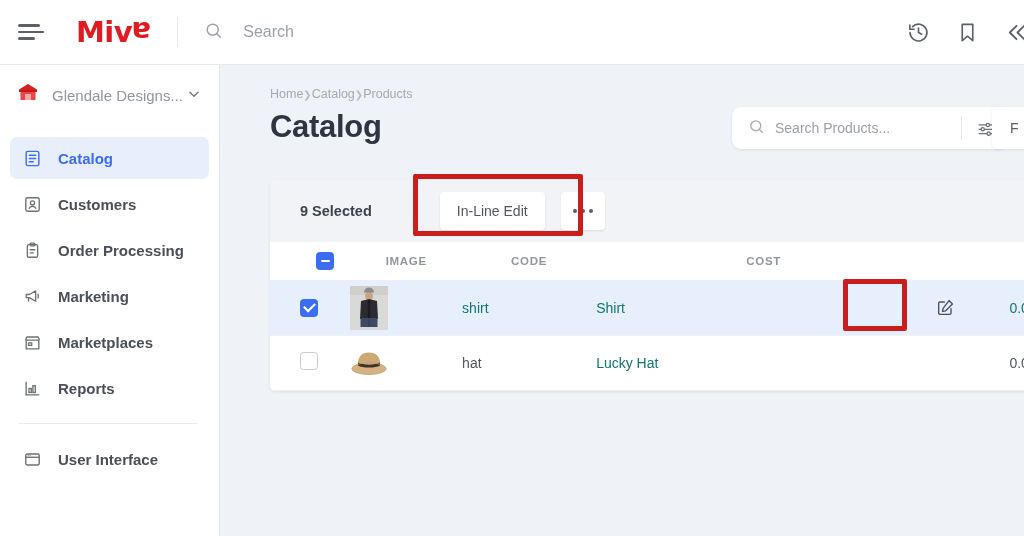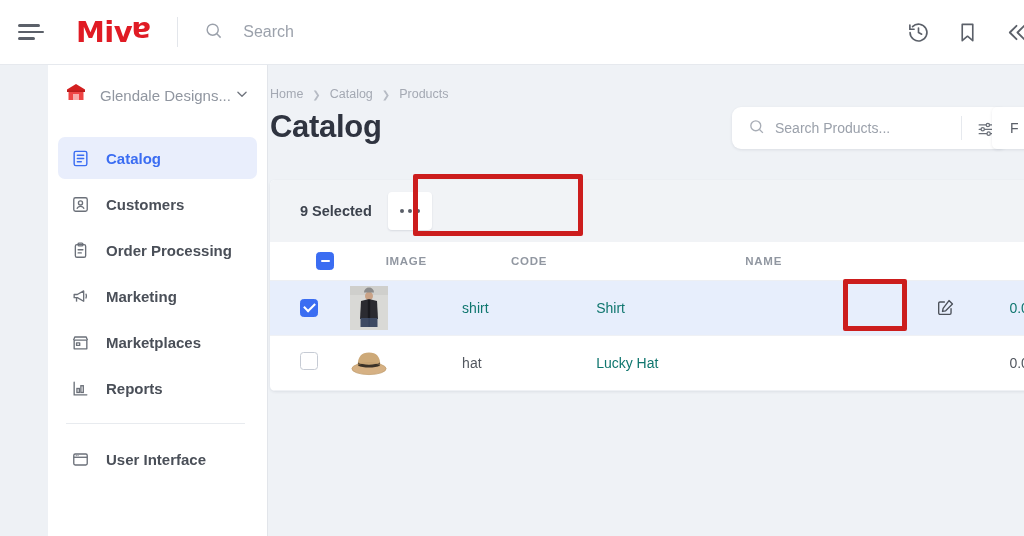--- a/index.html
+++ b/index.html
@@ -40,21 +40,21 @@
     margin-left:26px; display:flex; align-items:center; gap:20px; flex:1;
   }
   .hdr-search .txt{ color:#9ba1ab; font-size:16px; }
 
   .hdr-icons{ display:flex; align-items:center; gap:26px; margin-right:4px; }
   .hdr-icons .ic{ cursor:pointer; display:flex; align-items:center; justify-content:center; }
 
   
   .sidebar{
     position:absolute; top:65px; left:0; width:220px; height:471px;
-    background:#ffffff; border-right:1px solid #e2e5ea; z-index:4;margin-left:48px;
+    background:#ffffff; border-right:1px solid #e2e5ea; z-index:4;
   }
   .store-sel{
     display:flex; align-items:center; height:60px; padding:0 14px 0 16px; cursor:pointer;
   }
   .store-name{
     color:#9096a0; font-size:15px; margin-left:12px; flex:1;
     white-space:nowrap; overflow:hidden;
   }
   .chev{ color:#70757e; font-size:13px; margin-right:4px; }
 
@@ -68,21 +68,21 @@
   .nav-item.active .lbl{ color:#3b6df2; }
   .nav-icon{ width:20px; height:20px; display:flex; align-items:center; justify-content:center; }
   .nav-sep{ height:1px; background:#e8ebef; margin:14px 22px 14px 18px; }
 
   
   .main{
     position:absolute; top:65px; left:220px; width:804px; height:471px;
     background:#eff2f6; overflow:hidden;
   }
   .crumbs{
-    display:flex; align-items:center; gap:9px; padding:22px 0 0 50px;
+    display:flex; align-items:center; padding:22px 0 0 50px;
     font-size:12.5px; color:#a4a9b3;
   }
   .crumbs .sep{ font-size:10px; color:#b6bbc4; }
   .crumbs .cb{ cursor:pointer; }
 
   .title-row{ display:flex; align-items:flex-start; padding:8px 0 0 50px; position:relative; }
   .page-title{ font-size:31px; color:#2f3440; font-weight:bold; letter-spacing:-0.3px; }
 
   .search-products{
     position:absolute; top:42px; left:512px;
@@ -356,36 +356,39 @@
   </div>
 
   <div class="filters-btn">
     <span>F</span>
   </div>
 
   <div class="card">
 
     <div class="card-toolbar">
       <span class="sel-count">9 Selected</span>
+      <div class="inline-edit-btn">
+        <span>In-Line Edit</span>
+      </div>
       <div class="kebab-btn">
         <i></i>
           <i></i>
           <i></i>
       </div>
     </div>
 
     <table>
       <thead>
         <tr>
           <th class="c-chk">
             <span class="chk ind"></span>
           </th>
           <th class="c-img">IMAGE</th>
           <th class="c-code">CODE</th>
-          <th class="c-name">NAME</th>
+          <th class="c-name">COST</th>
           <th class="c-edit"></th>
           <th class="c-cost">COST</th>
         </tr>
       </thead>
       <tbody>
 
         <tr class="selected">
           <td class="c-chk" style="padding-left:30px;">
             <span class="chk on"></span>
           </td>

